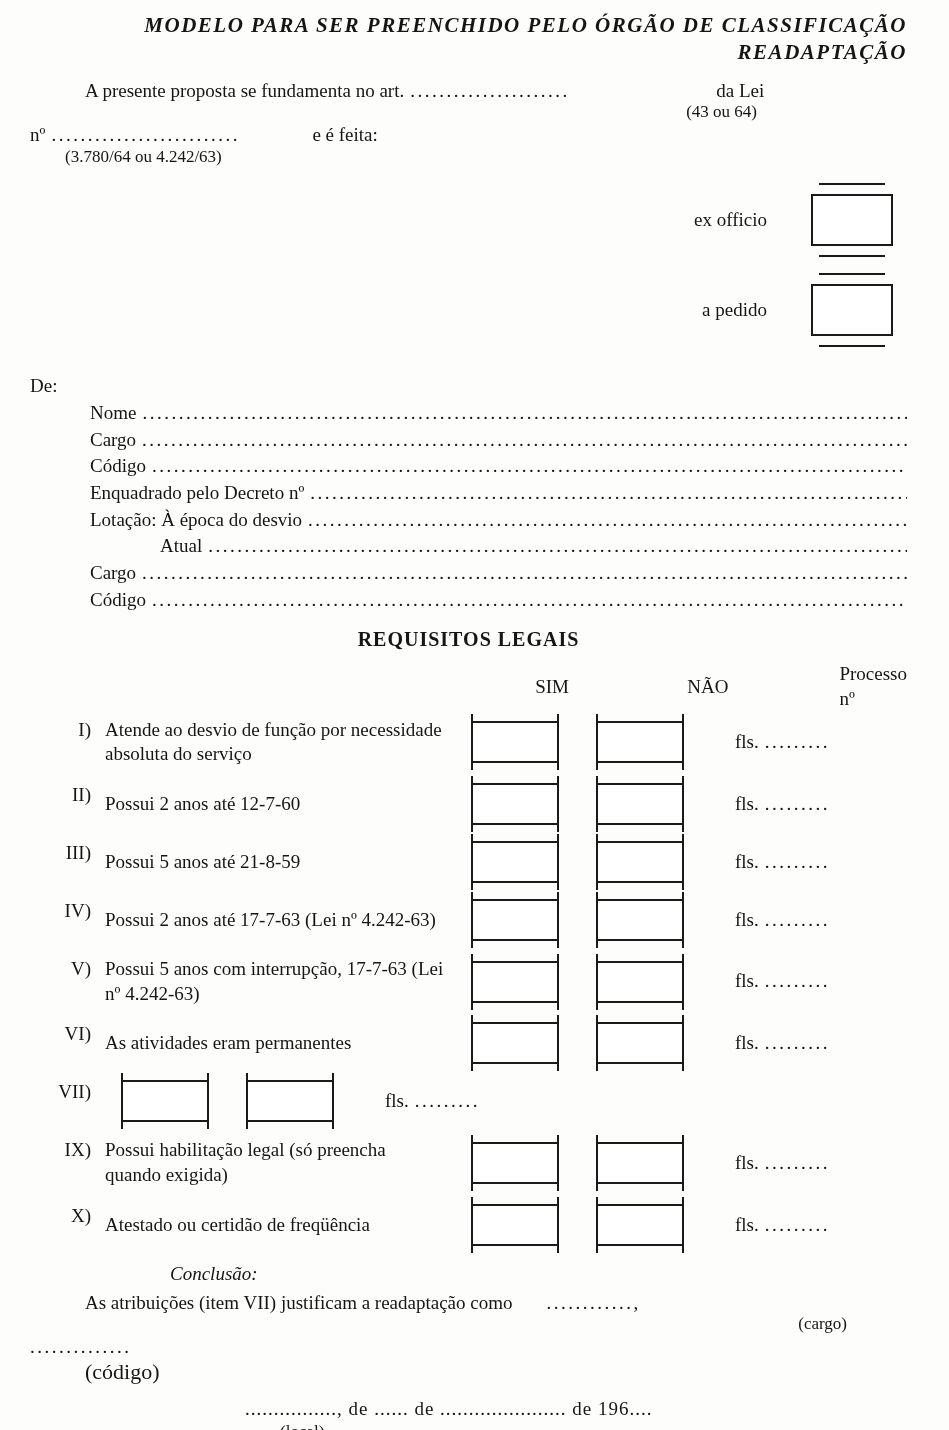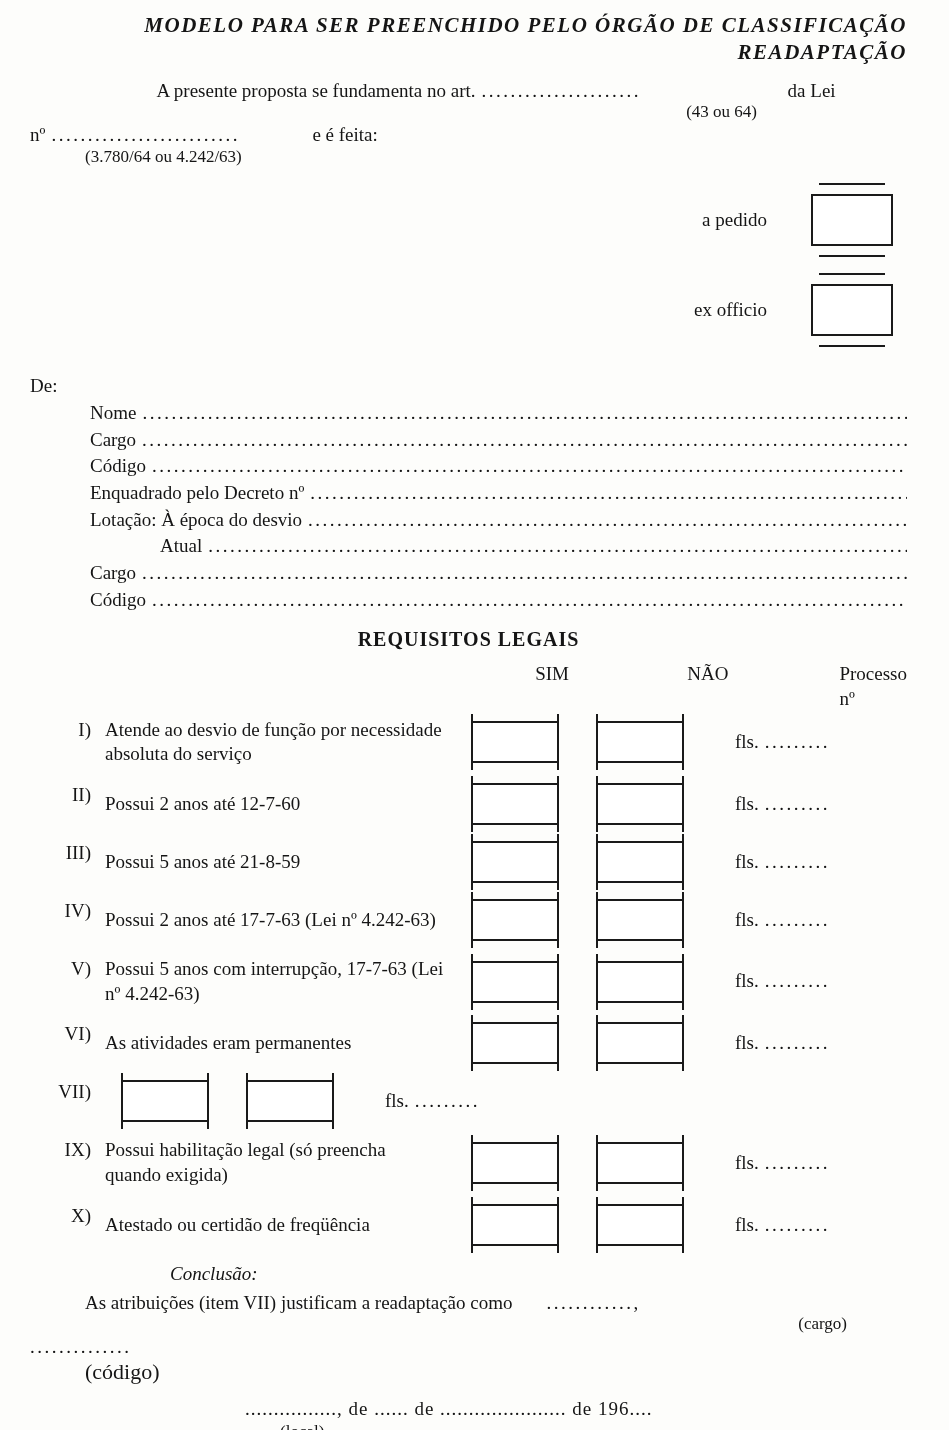--- a/index.html
+++ b/index.html
@@ -14,46 +14,46 @@
   
   .title { text-align:center; font-weight:bold; font-style:italic; font-size:21px;
            letter-spacing:1.5px; margin:2px 0 12px 0; }
   .title .tline { display:block;text-align:right; }
 
   
   .line { display:flex; align-items:baseline; white-space:nowrap; }
   .clip { overflow:hidden; white-space:nowrap; letter-spacing:2.5px; }
   .note { font-size:17px; }
 
-  .indent55 { margin-left:55px;justify-content:center; }
+  .indent55 { margin-left:55px; }
   .gap { margin:0 6px; }
 
   
   .note-right { text-align:right; padding-right:150px; margin-top:-2px; }
-  .note-left { margin-left:55px; margin-top:-2px; }
+  .note-left { margin-left:35px; margin-top:-2px; }
 
   
   .options { margin:26px 14px 6px auto; width:310px; }
   .opt-row { display:flex; align-items:center; justify-content:flex-end; margin-bottom:38px; }
   .opt-label { margin-right:44px; }
   .optbox { position:relative; width:78px; height:48px; border:2px solid #1a1a1a; background:#fff; }
   .optbox::before, .optbox::after { content:""; position:absolute; left:6px; right:6px; height:2px; background:#1a1a1a; }
   .optbox::before { top:-13px; }
   .optbox::after { bottom:-13px; }
 
   
   .sect-heading { margin:4px 0 2px 0; }
   .field-line { display:flex; align-items:baseline; margin:2px 0 2px 60px; }
   .field-line.indent-more { margin-left:130px; }
   .f-label { white-space:nowrap; }
   .f-fill { flex:1; overflow:hidden; white-space:nowrap; letter-spacing:2.5px; margin-left:6px; }
 
   
   .req-title { text-align:center; font-weight:bold; font-size:20px; letter-spacing:1px; margin:14px 0 10px 0; }
-  .req-header { display:flex; align-items:flex-start; margin-bottom:6px;gap:43px; }
+  .req-header { display:flex; align-items:center; margin-bottom:6px;gap:43px; }
   .req-row { display:flex; align-items:center; margin-bottom:16px; }
   .col-num { width:75px; text-align:right; padding-right:14px; box-sizing:border-box; flex:0 0 auto; align-self:flex-start; }
   .col-text { width:350px; flex:0 0 auto; padding-right:10px; box-sizing:border-box; }
   .col-sim { width:120px; flex:0 0 auto; display:flex; justify-content:center; }
   .col-nao { width:130px; flex:0 0 auto; display:flex; justify-content:center; }
   .col-fls { flex:1; padding-left:30px; white-space:nowrap; }
   .hdr-sim { width:120px; text-align:center; }
   .hdr-nao { width:130px; text-align:center; }
   .hdr-proc { flex:1; padding-left:30px; }
   .spacer-425 { width:425px; flex:0 0 auto; }
@@ -91,25 +91,25 @@
 
   <div class="line">
     <span>nº</span>
     <span class="clip gap" style="width:255px;">..........................</span>
     <span>e é feita:</span>
   </div>
   <div class="note note-left">(3.780/64 ou 4.242/63)</div>
 
   <div class="options">
     <div class="opt-row">
-      <span class="opt-label">a pedido</span>
+      <span class="opt-label">ex officio</span>
       <span class="optbox"></span>
     </div>
     <div class="opt-row">
-      <span class="opt-label">ex officio</span>
+      <span class="opt-label">a pedido</span>
       <span class="optbox"></span>
     </div>
   </div>
 
   <div class="sect-heading">De:</div>
   <div class="field-line">
     <span class="f-label">Nome</span>
     <span class="f-fill">........................................................................................................................................................................</span>
   </div>
   <div class="field-line">

